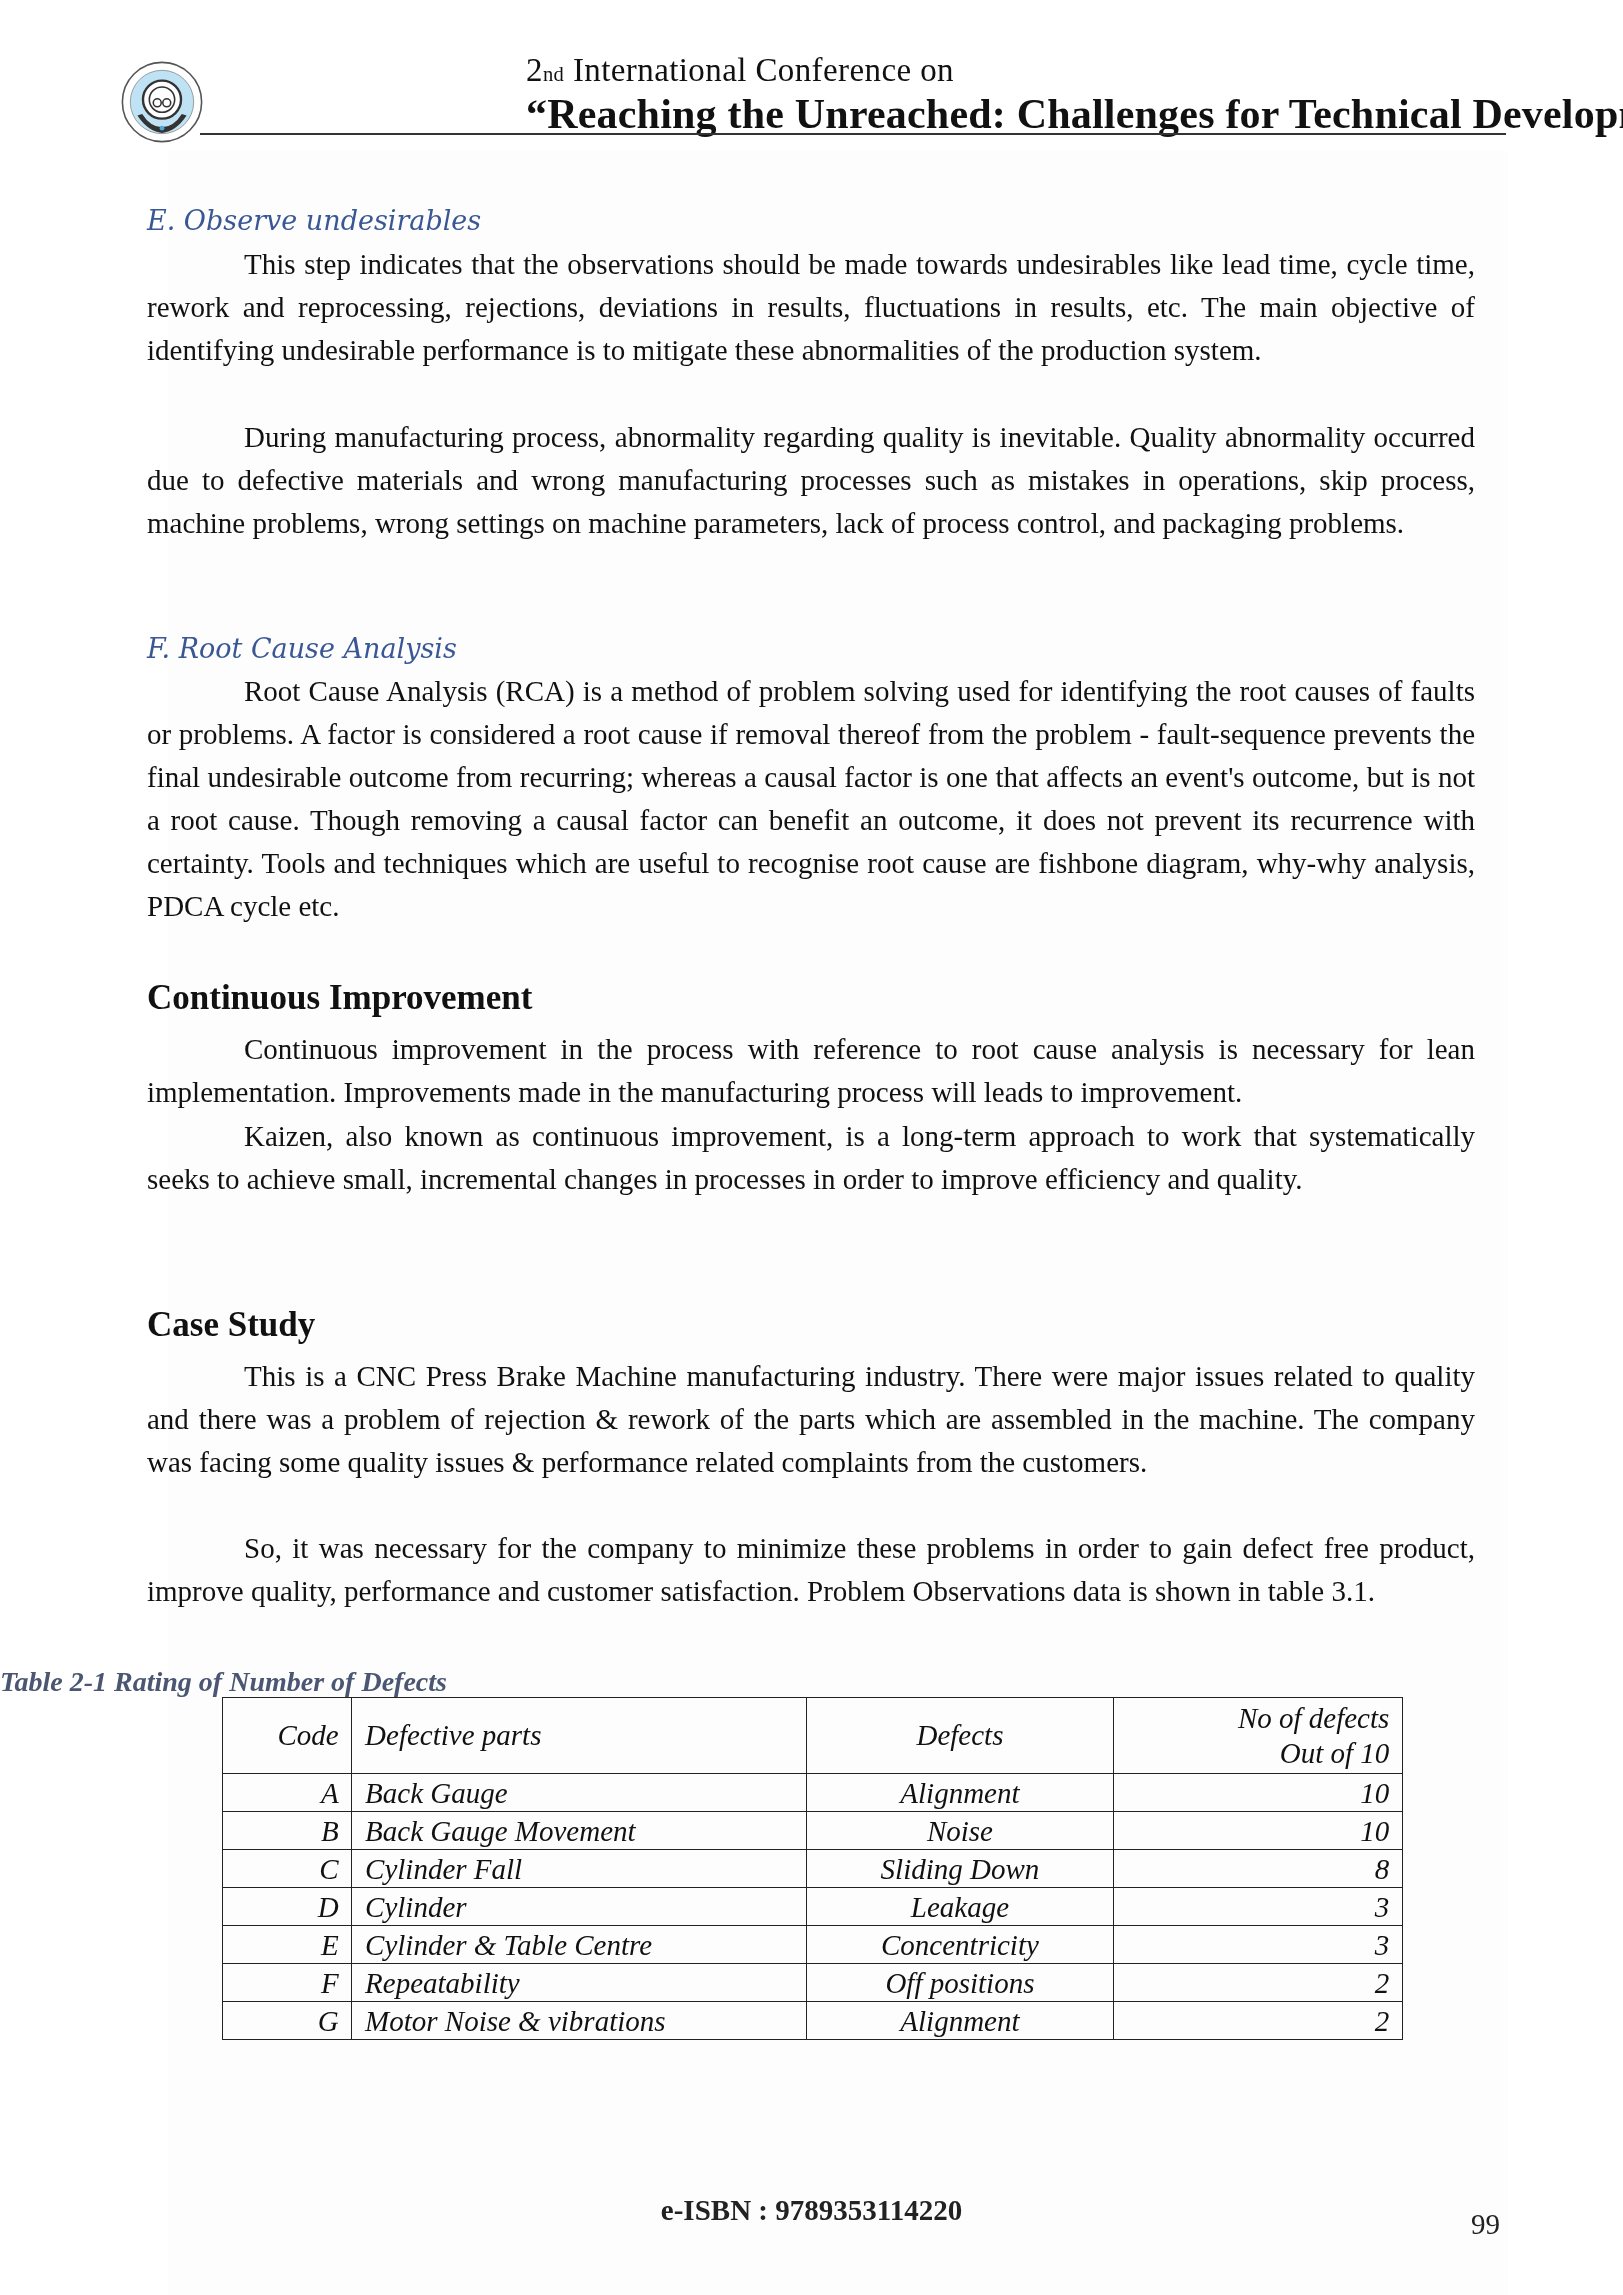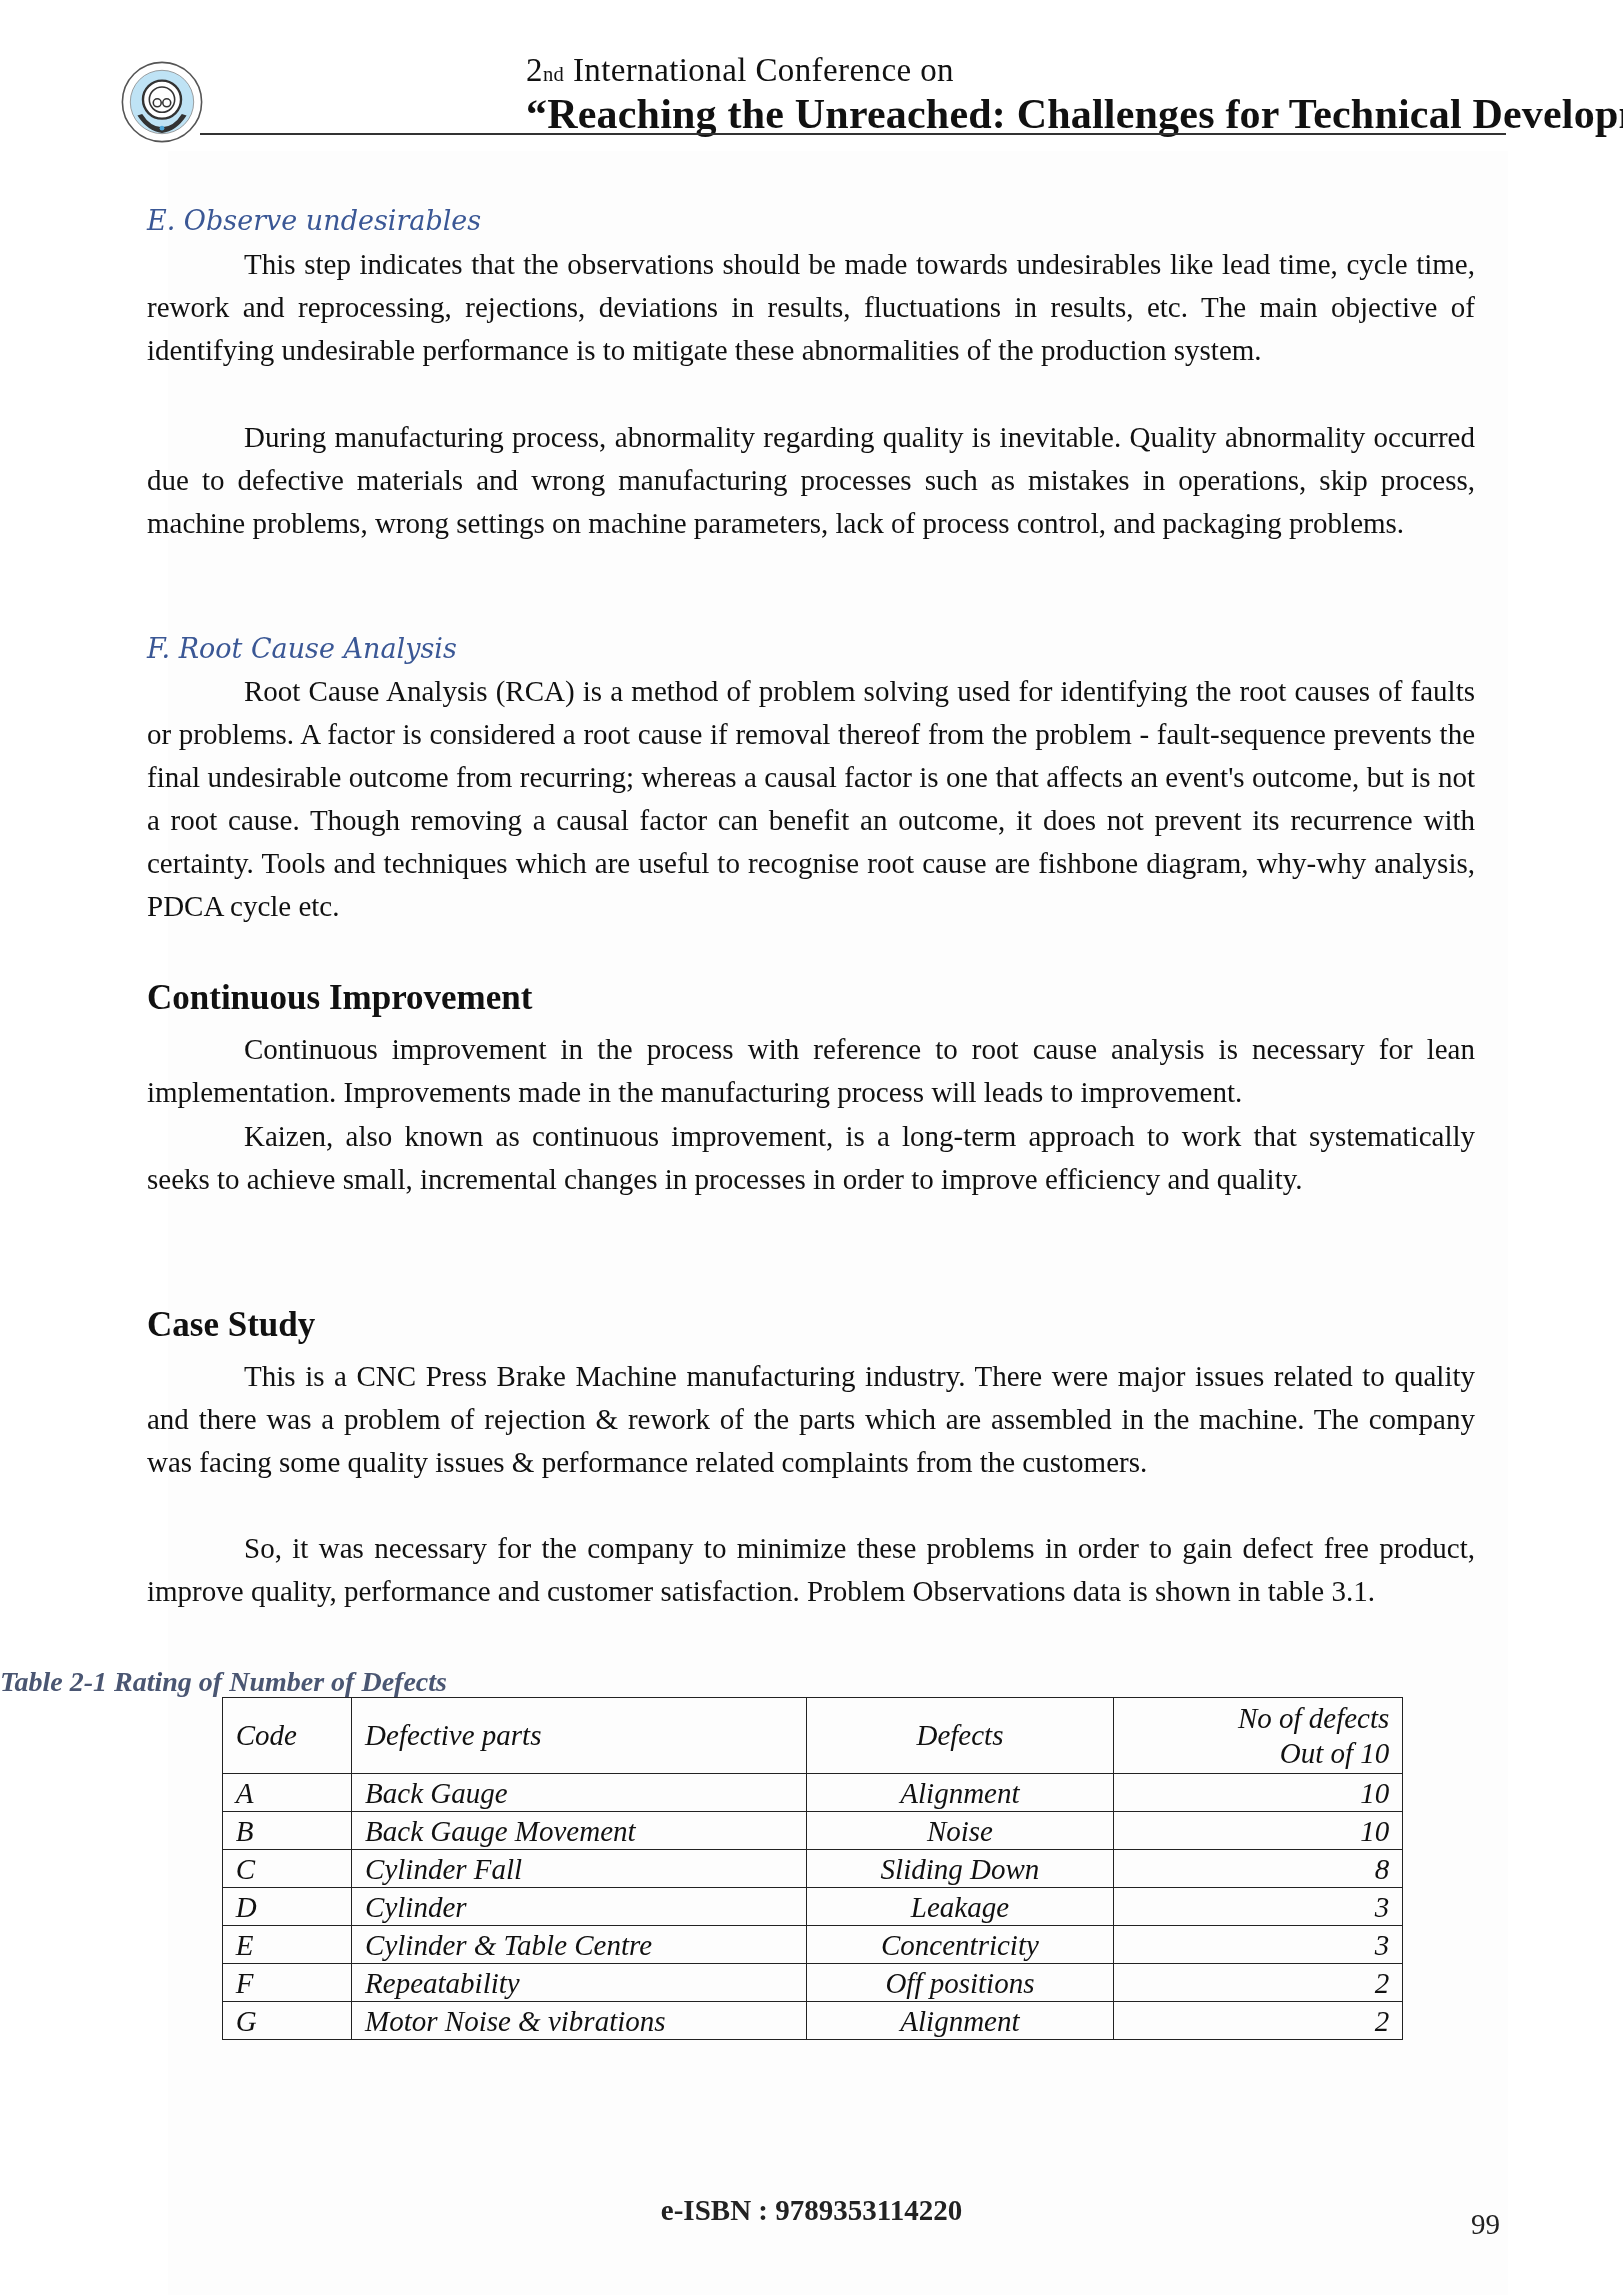--- a/index.html
+++ b/index.html
@@ -16,21 +16,21 @@
   .hdr-rule { position: absolute; left: 200px; top: 133px; width: 1306px; height: 2.4px; background: #333; }
   
   .sub-h { position: absolute; left: 147px; font-size: 30px; font-style: italic; color: #3a5795; white-space: nowrap; font-family: "DejaVu Serif", serif; font-size: 27px; }
   .sec-h { position: absolute; left: 147px; font-size: 35px; font-weight: bold; white-space: nowrap; }
   .para { position: absolute; left: 147px; width: 1328px; font-size: 29px; line-height: 43px; text-align: justify; text-indent: 97px; }
   
   .caption { position: absolute; left: 0; width: 1317px; top: 1666px; text-align: left; font-size: 28px; font-style: italic; font-weight: bold; color: #4a5672; }
   table.defects { position: absolute; left: 222px; top: 1697px; width: 1181px; border-collapse: collapse; font-style: italic; font-size: 29px; }
   table.defects td, table.defects th { border: 1.6px solid #222; padding: 0 12.7px; font-weight: normal; height: 37px; line-height: 36px; }
   table.defects th { height: 75px; line-height: 35px; }
-  table.defects .c-code { width: 103px; text-align: left; }
+  table.defects .c-code { width: 103px; text-align: right; }
   table.defects .c-part { width: 428px; text-align: left; }
   table.defects .c-def { width: 281px; text-align: center; }
   table.defects .c-num { text-align: right; }
   
   .isbn { position: absolute; left: 0; width: 1623px; text-align: center; top: 2186px; font-size: 29px; font-weight: bold; color: #222; margin-top: 8px; }
   .pgnum { position: absolute; left: 1471px; top: 2208px; font-size: 29px; color: #222; }
 </style>
 </head>
 <body>
 

